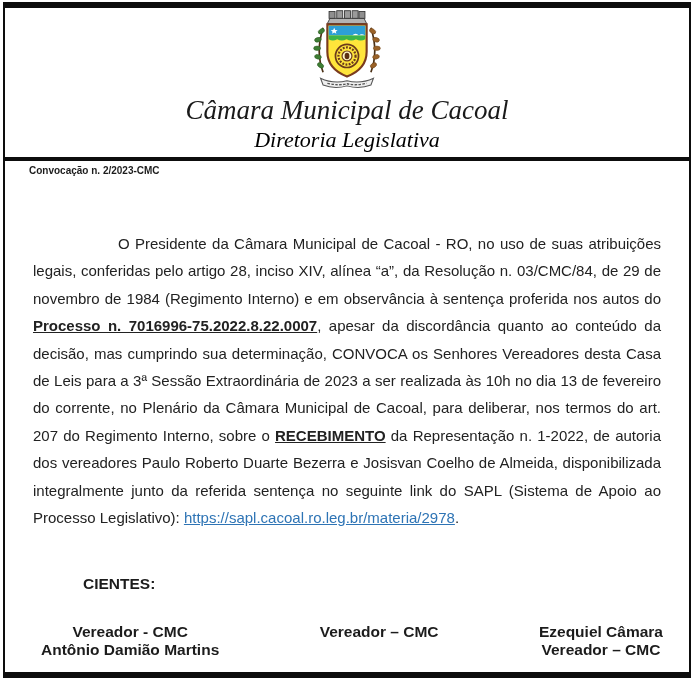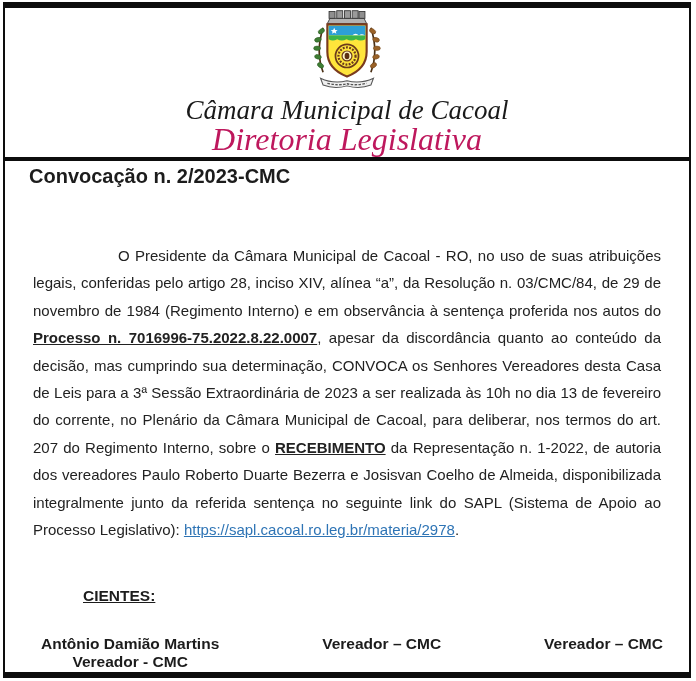--- a/index.html
+++ b/index.html
@@ -31,55 +31,54 @@
   .org-title {
     font-family: "Liberation Serif", "DejaVu Serif", serif;
     font-style: italic;
     font-size: 27px;
     line-height: 30px;
     color: #1a1a1a;
   }
   .dept-title {
     font-family: "Liberation Serif", "DejaVu Serif", serif;
     font-style: italic;
-    font-size: 32px;
+    font-size: 22px;
     line-height: 29px;
-    color: #be185d;
+    color: #000000;
   }
   .thick-divider {
     height: 4px;
     background: #0d0d0d;
     margin: 3px 0 0 0;
   }
   .meta-row {
     display: flex;
     justify-content: space-between;
     align-items: flex-start;
     font-weight: bold;
-    font-size: 20px;
+    font-size: 10px;
     padding: 4px 22px 0 24px;
   }
   .body-paragraph {
     margin: 54px 28px 0 28px;
     font-size: 15px;
     line-height: 27.4px;
     text-align: justify;
     text-indent: 85px;
     color: #222222;
   }
   .body-paragraph .seg-bold { font-weight: bold; text-decoration: underline; }
   .link {
     color: #2e74b5;
     text-decoration: underline;
     cursor: pointer;
   }
   .cientes {
     margin: 44px 0 0 78px;
     font-weight: bold;
-    text-decoration: underline;
     font-size: 15.5px;
   }
   .signatures {
     display: flex;
     justify-content: space-between;
     margin-top: 30px;
     padding: 0 26px 0 36px;
     text-align: center;
     font-weight: bold;
     font-size: 15.5px;
@@ -152,24 +151,25 @@
   <div class="meta-row">
     <span>Convocação n. 2/2023-CMC</span>
   </div>
 
   <p class="body-paragraph"><span>O Presidente da Câmara Municipal de Cacoal - RO, no uso de suas atribuições legais, conferidas pelo artigo 28, inciso XIV, alínea “a”, da Resolução n. 03/CMC/84, de 29 de novembro de 1984 (Regimento Interno) e em observância à sentença proferida nos autos do </span><span class="seg-bold">Processo n. 7016996-75.2022.8.22.0007</span><span>, apesar da discordância quanto ao conteúdo da decisão, mas cumprindo sua determinação, CONVOCA os Senhores Vereadores desta Casa de Leis para a 3ª Sessão Extraordinária de 2023 a ser realizada às 10h no dia 13 de fevereiro do corrente, no Plenário da Câmara Municipal de Cacoal, para deliberar, nos termos do art. 207 do Regimento Interno, sobre o </span><span class="seg-bold">RECEBIMENTO</span><span> da Representação n. 1-2022, de autoria dos vereadores Paulo Roberto Duarte Bezerra e Josisvan Coelho de Almeida, disponibilizada integralmente junto da referida sentença no seguinte link do SAPL (Sistema de Apoio ao Processo Legislativo): </span><a href="#" class="link">https://sapl.cacoal.ro.leg.br/materia/2978</a><span>.</span></p>
 
   <div class="cientes">CIENTES:</div>
 
   <div class="signatures">
     <div class="signature-block">
+      <div>Vereador - CMC</div>
       <div>Antônio Damião Martins</div>
-      <div>Vereador - CMC</div>
     </div>
     <div class="signature-block">
       <div>Vereador – CMC</div>
     </div>
     <div class="signature-block">
+      <div>Ezequiel Câmara</div>
       <div>Vereador – CMC</div>
     </div>
   </div>
 
 </div>
 
 </body></html>

